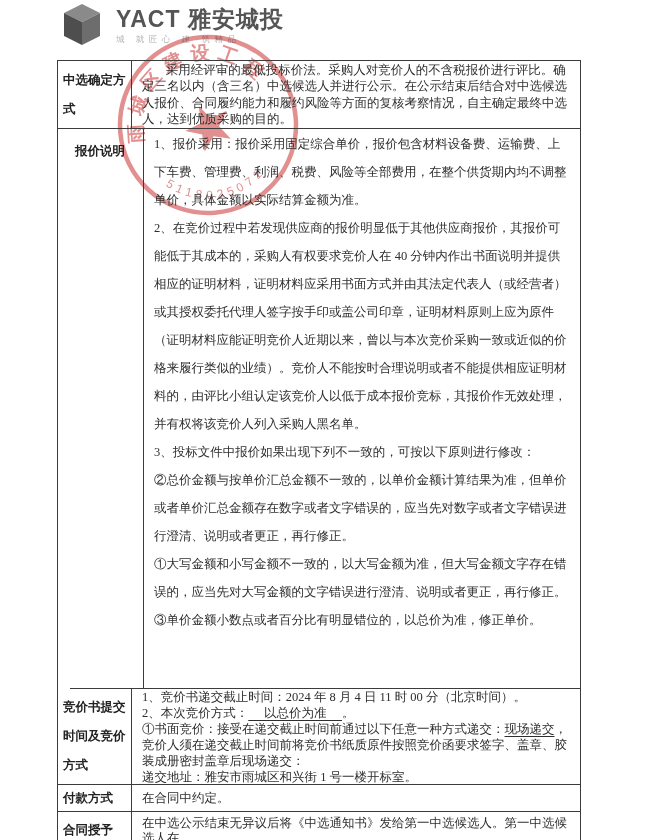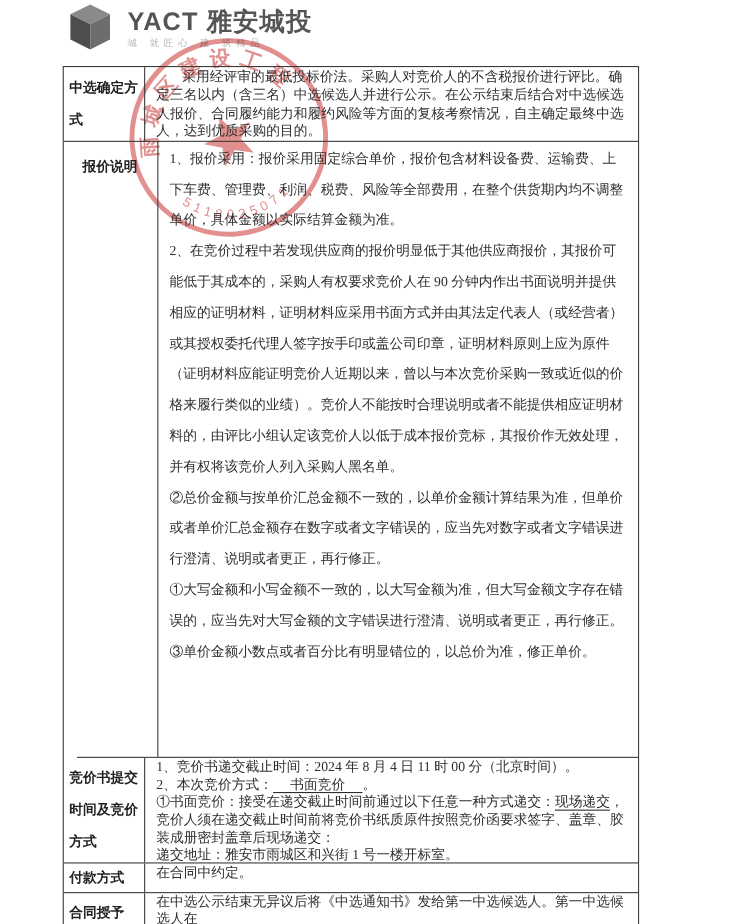--- a/index.html
+++ b/index.html
@@ -40,21 +40,21 @@
     font-weight:bold;font-size:12.5px;line-height:29px;color:#222;
     padding:0 3px 0 5px;
     display:flex;flex-direction:column;justify-content:center;
   }
   .lbl.vtop{justify-content:flex-start;padding-top:8px;}
   .ctn{
     flex:1;box-sizing:border-box;
     padding:1px 8px 0 10px;font-size:12.5px;color:#2e2e2e;
     display:flex;flex-direction:column;justify-content:flex-start;
   }
-  .ctn.vmid{}
+  .ctn.vmid{justify-content:center;}
   .para{margin:0;}
   .para.ind{text-indent:1.9em;}
   
   .r0{height:68px;} .r0 .para{line-height:16.4px;}
   .r1{height:560px;margin-left:12px;} .r1 .para{line-height:28px;}
   .r2{height:96px;} .r2 .para{line-height:15.9px;}
   .r3{height:27px;} .r3 .para{line-height:15px;}
   .r4{height:36px;} .r4 .para{line-height:15px;}
   .b{font-weight:normal;}
   .u{text-decoration:underline;text-underline-offset:3px;}
@@ -95,31 +95,32 @@
       <div class="trow r0">
         <div class="lbl">中选确定方式</div>
         <div class="ctn">
           <p class="para ind"><span class="">采用经评审的最低投标价法。采购人对竞价人的</span><span class="b ">不含税报价</span><span class="">进行评比。确定三名以内（含三名）中选候选人并进行公示。在公示结束后结合对中选候选人报价、合同履约能力和履约风险等方面的复核考察情况，自主确定最终中选人，达到优质采购的目的。</span></p>
         </div>
       </div>
       <div class="trow r1">
         <div class="lbl vtop">报价说明</div>
         <div class="ctn">
           <p class="para"><span class="">1、报价采用：报价采用固定综合单价，报价包含材料设备费、运输费、上下车费、管理费、利润、税费、风险等全部费用，在整个供货期内均不调整单价，具体金额以实际结算金额为准。</span></p>
-          <p class="para"><span class="">2、在竞价过程中若发现供应商的报价明显低于其他供应商报价，其报价可能低于其成本的，采购人有权要求竞价人在 90 分钟内作出书面说明并提供相应的证明材料，证明材料应采用书面方式并由其法定代表人（或经营者）或其授权委托代理人签字按手印或盖公司印章，证明材料原则上应为原件（证明材料应能证明竞价人近期以来，曾以与本次竞价采购一致或近似的价格来履行类似的业绩）。竞价人不能按时合理说明或者不能提供相应证明材料的，由评比小组认定该竞价人以低于成本报价竞标，其报价作无效处理，并有权将该竞价人列入采购人黑名单。</span></p>
+          <p class="para"><span class="">2、在竞价过程中若发现供应商的报价明显低于其他供应商报价，其报价可能低于其成本的，采购人有权要求竞价人在 40 分钟内作出书面说明并提供相应的证明材料，证明材料应采用书面方式并由其法定代表人（或经营者）或其授权委托代理人签字按手印或盖公司印章，证明材料原则上应为原件（证明材料应能证明竞价人近期以来，曾以与本次竞价采购一致或近似的价格来履行类似的业绩）。竞价人不能按时合理说明或者不能提供相应证明材料的，由评比小组认定该竞价人以低于成本报价竞标，其报价作无效处理，并有权将该竞价人列入采购人黑名单。</span></p>
+          <p class="para"><span class="">3、投标文件中报价如果出现下列不一致的，可按以下原则进行修改：</span></p>
           <p class="para"><span class="">②总价金额与按单价汇总金额不一致的，以单价金额计算结果为准，但单价或者单价汇总金额存在数字或者文字错误的，应当先对数字或者文字错误进行澄清、说明或者更正，再行修正。</span></p>
           <p class="para"><span class="">①大写金额和小写金额不一致的，以大写金额为准，但大写金额文字存在错误的，应当先对大写金额的文字错误进行澄清、说明或者更正，再行修正。</span></p>
           <p class="para"><span class="">③单价金额小数点或者百分比有明显错位的，以总价为准，修正单价。</span></p>
         </div>
       </div>
       <div class="trow r2">
         <div class="lbl">竞价书提交时间及竞价方式</div>
         <div class="ctn">
           <p class="para"><span class="">1、竞价书递交截止时间：2024 年 8 月 4 日 11 时 00 分（北京时间）。</span></p>
-          <p class="para"><span class="">2、本次竞价方式：</span><span class="u">　 书面竞价 　</span><span class="">。</span></p>
+          <p class="para"><span class="">2、本次竞价方式：</span><span class="u">　 以总价为准 　</span><span class="">。</span></p>
           <p class="para"><span class="b ">①书面竞价：</span><span class="">接受在递交截止时间前通过以下任意一种方式递交：</span><span class="u">现场递交</span><span class="">，竞价人须在递交截止时间前将竞价书纸质原件按照竞价函要求</span><span class="b ">签字、盖章、胶装成册密封盖章后现场递交：</span></p>
           <p class="para"><span class="b ">递交地址：雅安市雨城区和兴街 1 号一楼开标室。</span></p>
         </div>
       </div>
       <div class="trow r3">
         <div class="lbl">付款方式</div>
         <div class="ctn vmid">
           <p class="para"><span class="b ">在合同中约定。</span></p>
         </div>
       </div>

